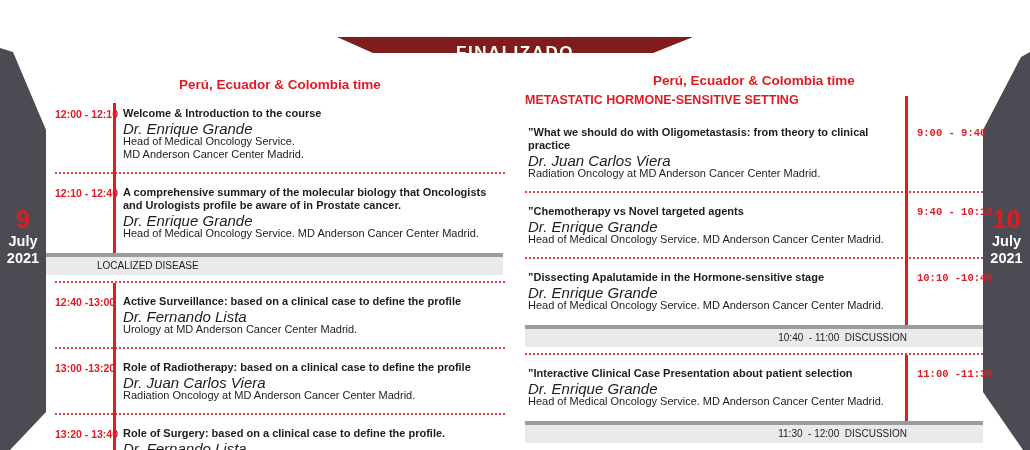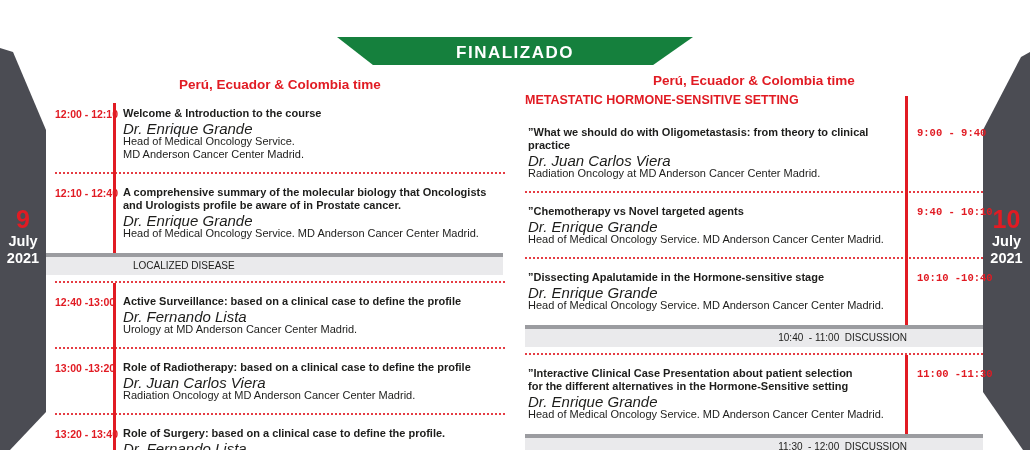--- a/index.html
+++ b/index.html
@@ -3,22 +3,22 @@
 <meta charset="utf-8">
 <style>
   html,body{margin:0;padding:0;}
   body{
     width:1030px;height:450px;position:relative;background:#ffffff;
     font-family:"Liberation Sans","DejaVu Sans",sans-serif;color:#1d1d1b;
     overflow:hidden;
   }
   
   .banner{
-    position:absolute;left:337px;top:37px;width:356px;height:28px;
-    background:#15803d;
+    position:absolute;left:337px;top:37px;width:356px;height:16px;
+    background:#7f1d1d;
     clip-path:polygon(0 0,100% 0,88.8% 100%,10.1% 100%);
     text-align:center;line-height:31px;
     color:#ffffff;font-weight:700;font-size:17px;letter-spacing:1.5px;
   }
   
   .panel{position:absolute;top:46px;height:404px;background:#4b4c53;}
   .panel-left{left:0;width:46px;
     clip-path:polygon(0 2px,13px 6px,46px 84px,46px 366px,10px 404px,0 404px);}
   .panel-right{left:983px;width:47px;
     clip-path:polygon(38px 11px,47px 6px,47px 404px,40px 404px,0 346px,0 84px);}
@@ -44,21 +44,21 @@
   .col-a .scontent{margin-left:15px;flex:1;order:2;}
   .col-b .scontent{flex:none;width:370px;margin-left:3px;order:1;}
   .col-b .stime{margin-left:19px;order:2;font-family:Liberation Mono, monospace;}
   .stitle{font-size:11px;line-height:13px;font-weight:700;}
   .sspeaker{font-size:15px;line-height:13px;font-style:italic;margin-top:2px;}
   .saffil{font-size:11px;line-height:13px;}
   .dotted{border-top:2px dotted #e11b23;height:0;margin:6px 0;opacity:.85;}
   .band{position:relative;border-top:4px solid #9b9ca0;background:#eaeaec;height:18px;
         line-height:18px;font-size:10px;color:#1d1d1b;margin:8px 0 2px 0;}
   .band-label{white-space:pre;}
-  .col-a .band{margin-left:-9px;margin-right:2px;padding-left:87px;}
+  .col-a .band{margin-left:-9px;margin-right:2px;padding-left:51px;}
   .col-b .band{text-align:right;padding-right:76px;}
 </style>
 </head>
 <body>
 
 <div class="banner">
   <span>FINALIZADO</span>
 </div>
 
 <div class="panel panel-left">
@@ -169,21 +169,20 @@
         </div>
       </div>
       <div class="band"><span class="band-label">10:40  - 11:00  DISCUSSION</span></div>
       <div class="section">
         <div class="vline"></div>
         <div class="dotted"></div>
         <div class="srow">
           <div class="stime">11:00 -11:30</div>
           <div class="scontent">
             <div class="stitle">”Interactive Clinical Case Presentation about patient selection</div>
-            <div class="stitle">for the different alternatives in the Hormone-Sensitive setting</div>
             <div class="sspeaker">Dr. Enrique Grande</div>
             <div class="saffil">Head of Medical Oncology Service. MD Anderson Cancer Center Madrid.</div>
           </div>
         </div>
       </div>
       <div class="band"><span class="band-label">11:30  - 12:00  DISCUSSION</span></div>
     </div>
 </div>
 
 </body></html>

